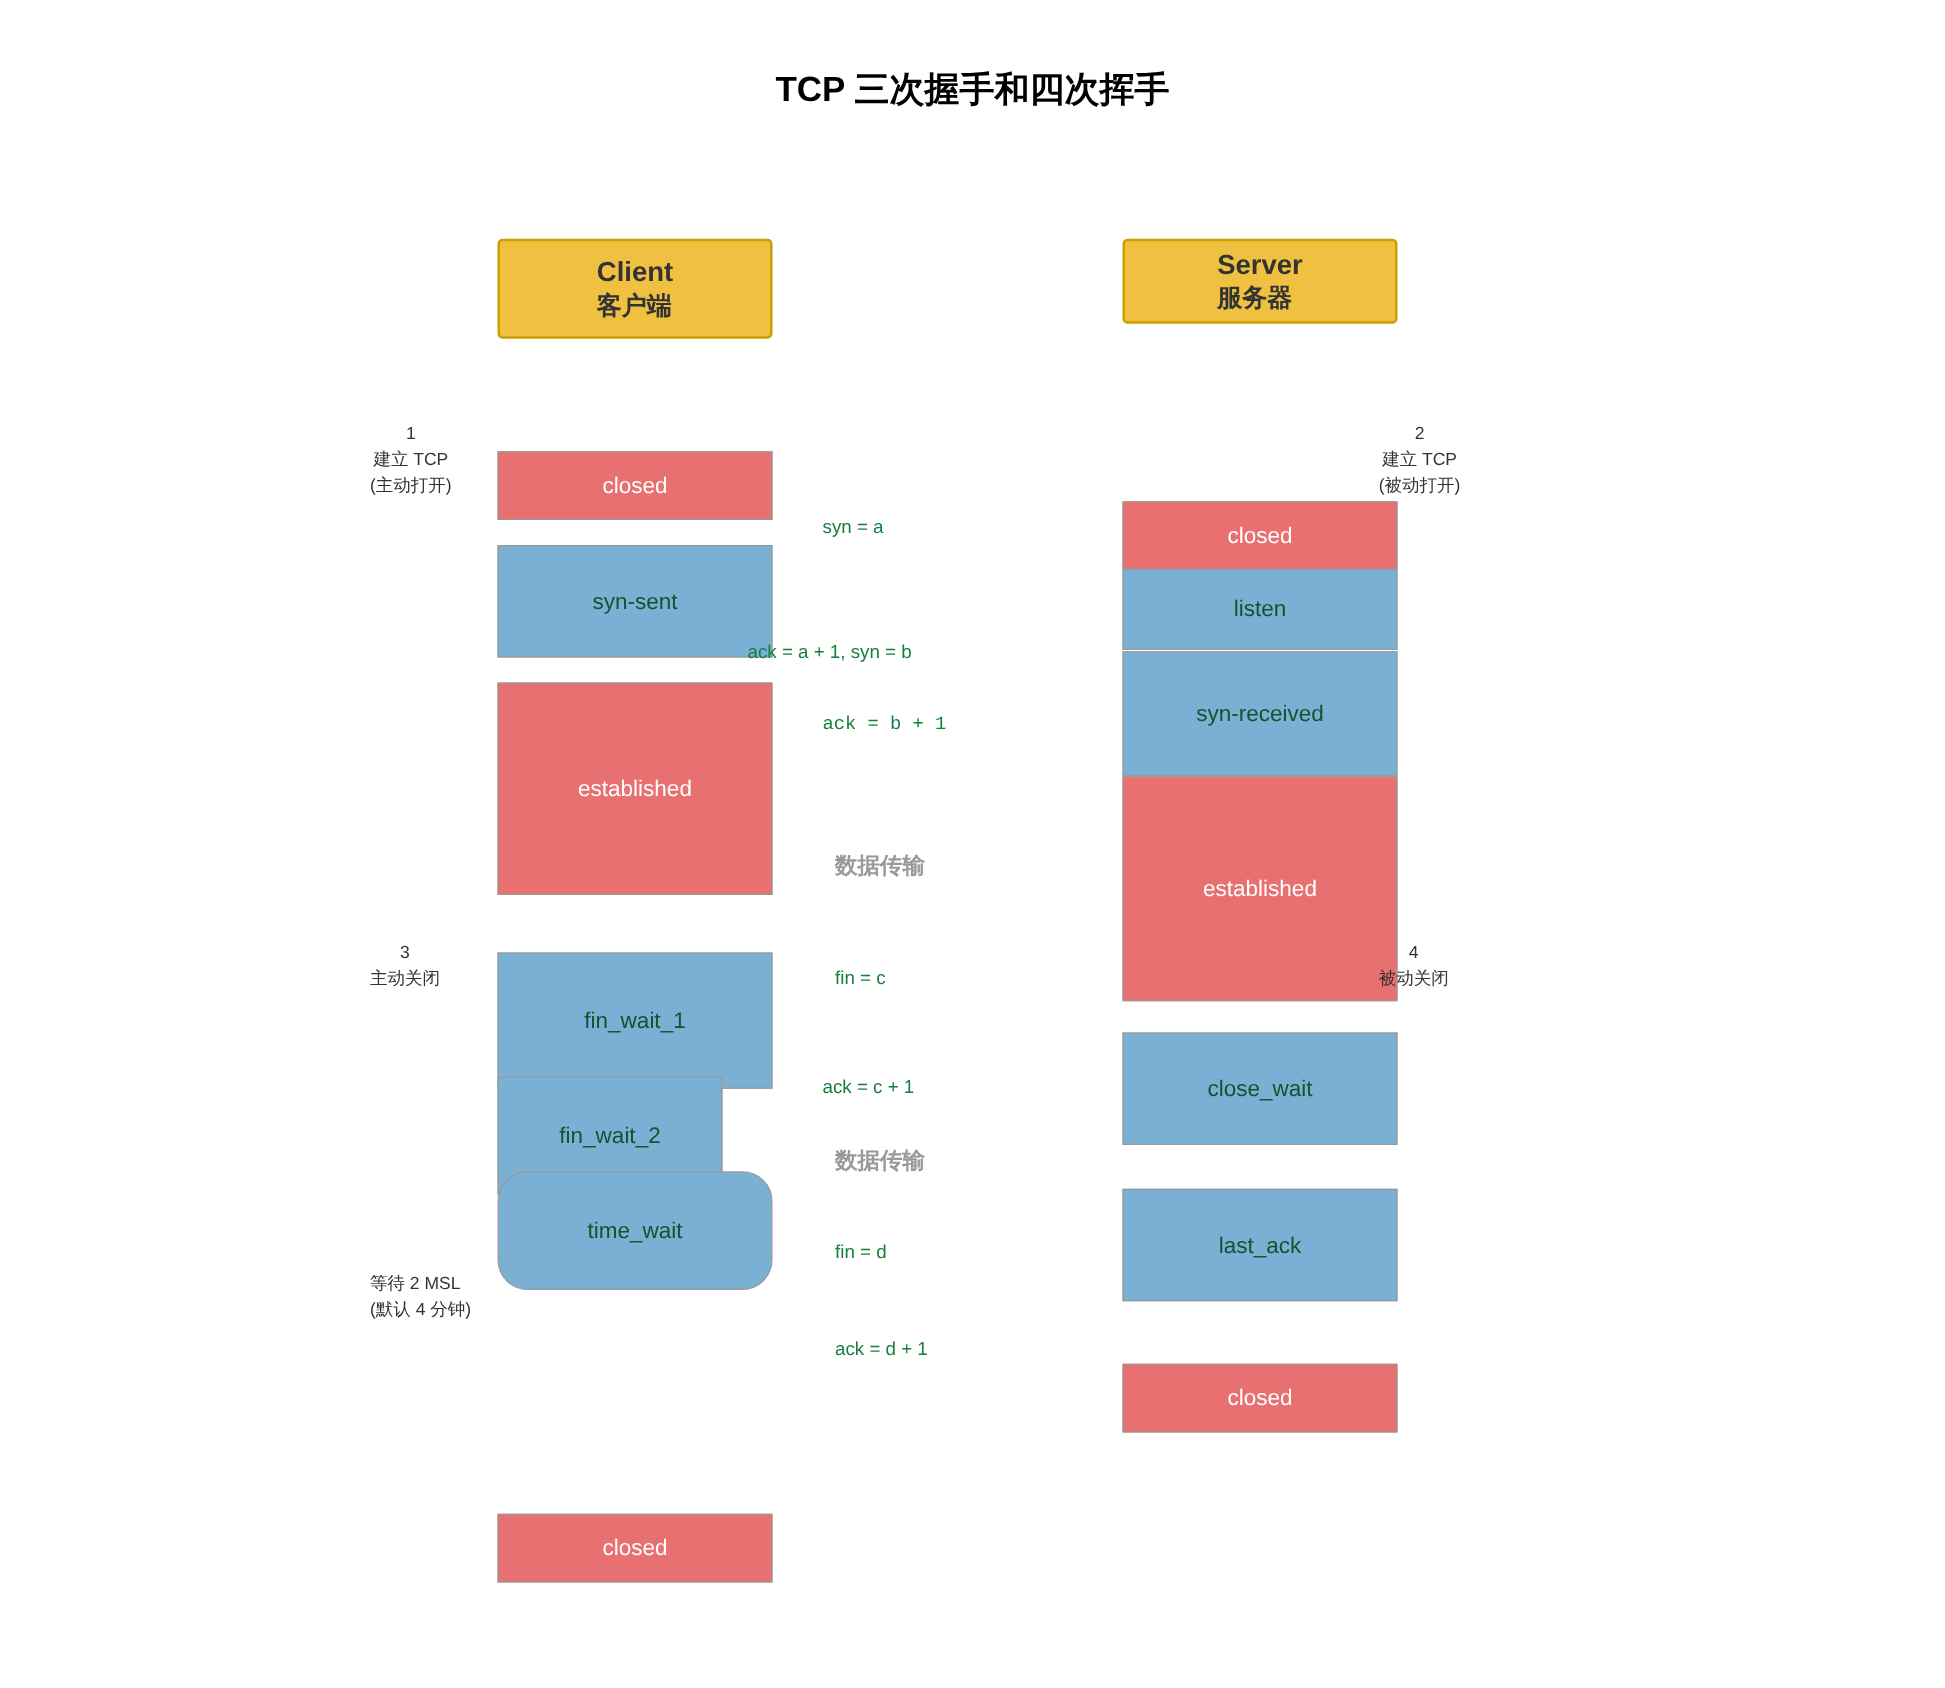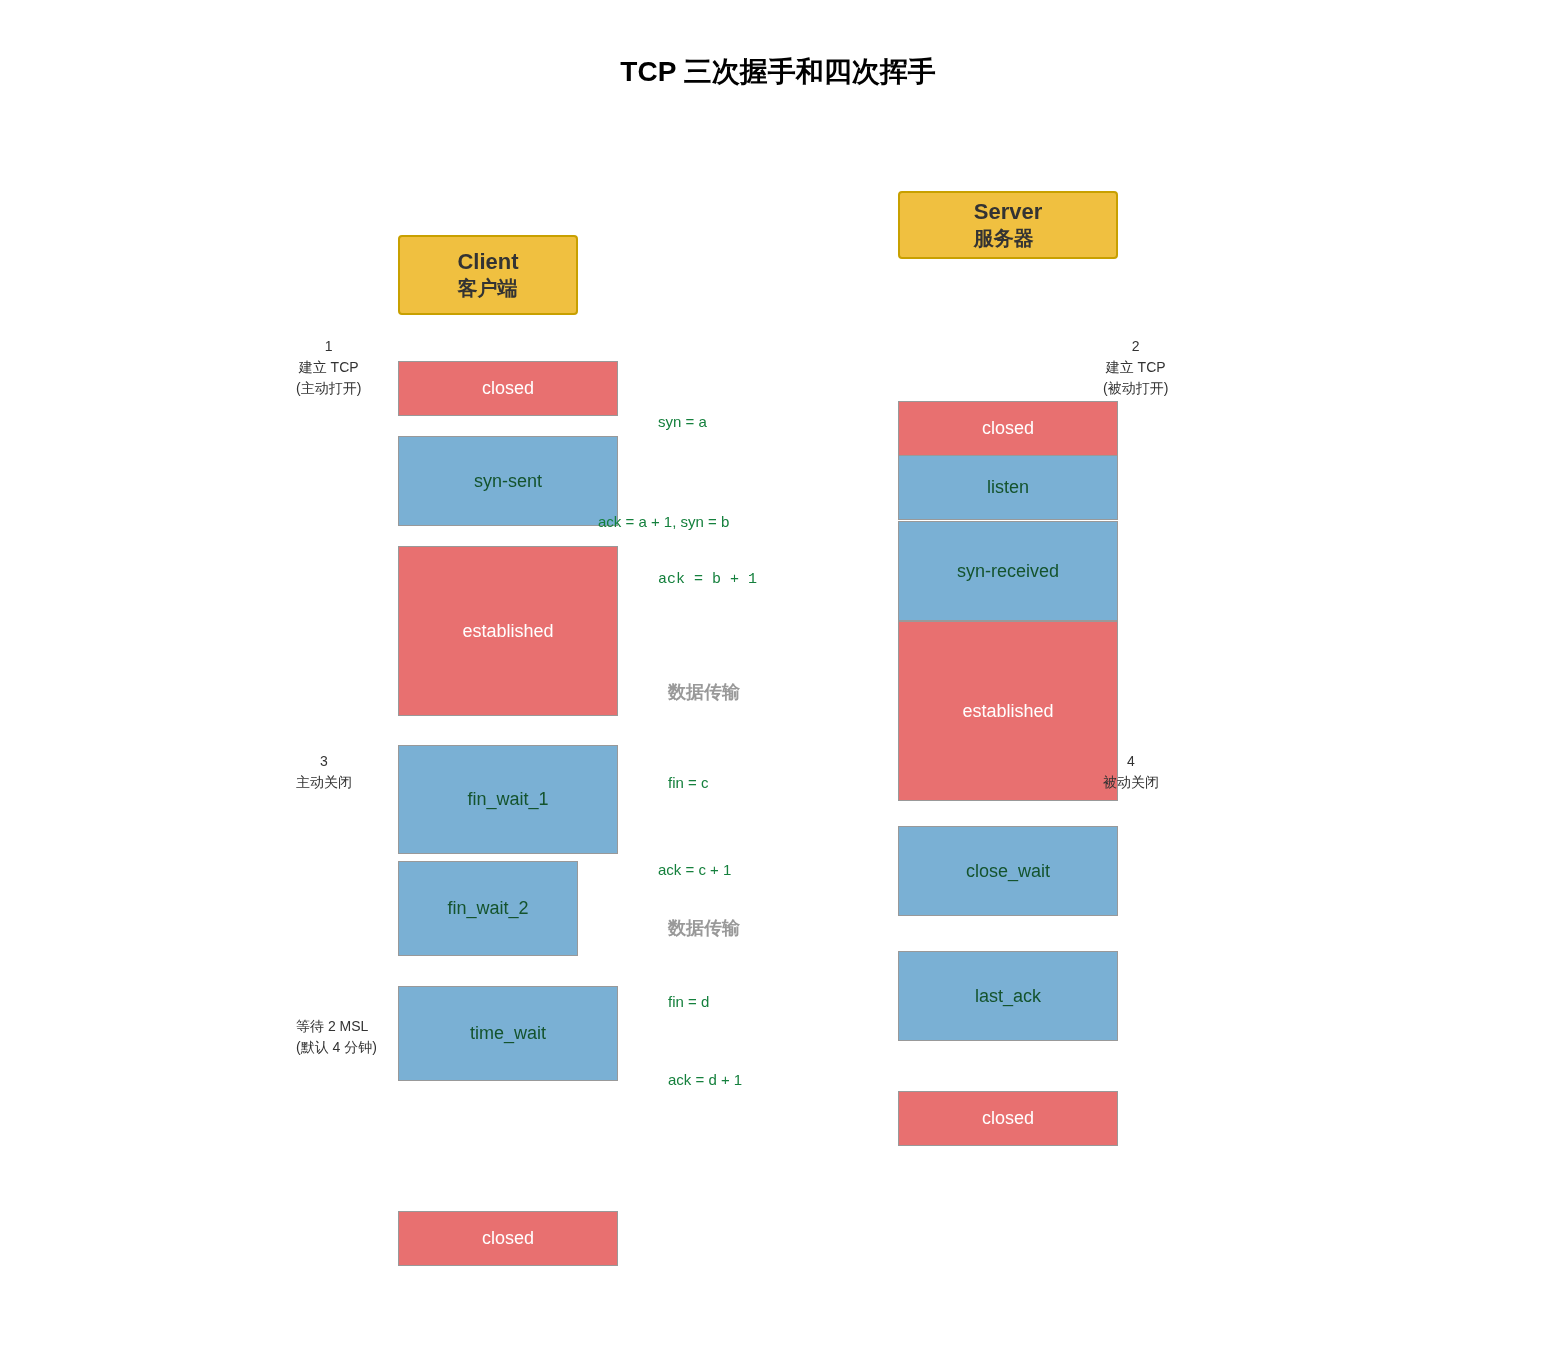--- a/index.html
+++ b/index.html
@@ -144,49 +144,49 @@
       <rect x="790" y="618" width="230" height="175" fill="none" stroke="#e05050" stroke-width="2" stroke-dasharray="8,5"></rect>
 
       <line x1="790" y1="726" x2="1020" y2="726" stroke="#e05050" stroke-width="2"></line>
       <line x1="1020" y1="726" x2="1020" y2="630" stroke="#e05050" stroke-width="2"></line>
 
       <line x1="185" y1="970" x2="185" y2="1050" stroke="#333" stroke-width="2"></line>
       <line x1="185" y1="970" x2="230" y2="970" stroke="#333" stroke-width="2"></line>
       <line x1="185" y1="1050" x2="230" y2="1050" stroke="#333" stroke-width="2" marker-end="url(#arrowhead)"></line>
     </svg>
 
-    <div class="state-box state-yellow" style="left:170px;top:60px;width:180px;height:80px;border-radius:4px;margin-top:44px;">
+    <div class="state-box state-yellow" style="left:170px;top:60px;width:220px;height:80px;border-radius:4px;">
       <span>Client<br><span style="font-size:20px;">客户端</span></span>
     </div>
 
     <div class="state-box state-yellow" style="left:670px;top:60px;width:220px;height:68px;border-radius:4px;">
       <span>Server<br><span style="font-size:20px;">服务器</span></span>
     </div>
 
     <div class="state-box state-red" style="left:170px;top:230px;width:220px;height:55px;">
       <span>closed</span>
     </div>
 
     <div class="state-box state-blue" style="left:170px;top:305px;width:220px;height:90px;">
       <span>syn-sent</span>
     </div>
 
     <div class="state-box state-red" style="left:170px;top:415px;width:220px;height:170px;">
       <span>established</span>
     </div>
 
-    <div class="state-box state-blue" style="left:170px;top:614px;width:220px;height:109px;">
+    <div class="state-box state-blue" style="left:170px;top:631px;width:220px;height:109px;">
       <span>fin_wait_1</span>
     </div>
 
     <div class="state-box state-blue" style="left:170px;top:730px;width:180px;height:95px;">
       <span>fin_wait_2</span>
     </div>
 
-    <div class="state-box state-blue" style="left:170px;top:855px;width:220px;height:95px;">
+    <div class="state-box state-blue" style="left:170px;top:806px;width:220px;height:95px;border-radius:24px;">
       <span>time_wait</span>
     </div>
 
     <div class="state-box state-red" style="left:170px;top:1080px;width:220px;height:55px;">
       <span>closed</span>
     </div>
 
     <div class="state-box state-red" style="left:670px;top:270px;width:220px;height:55px;">
       <span>closed</span>
     </div>

